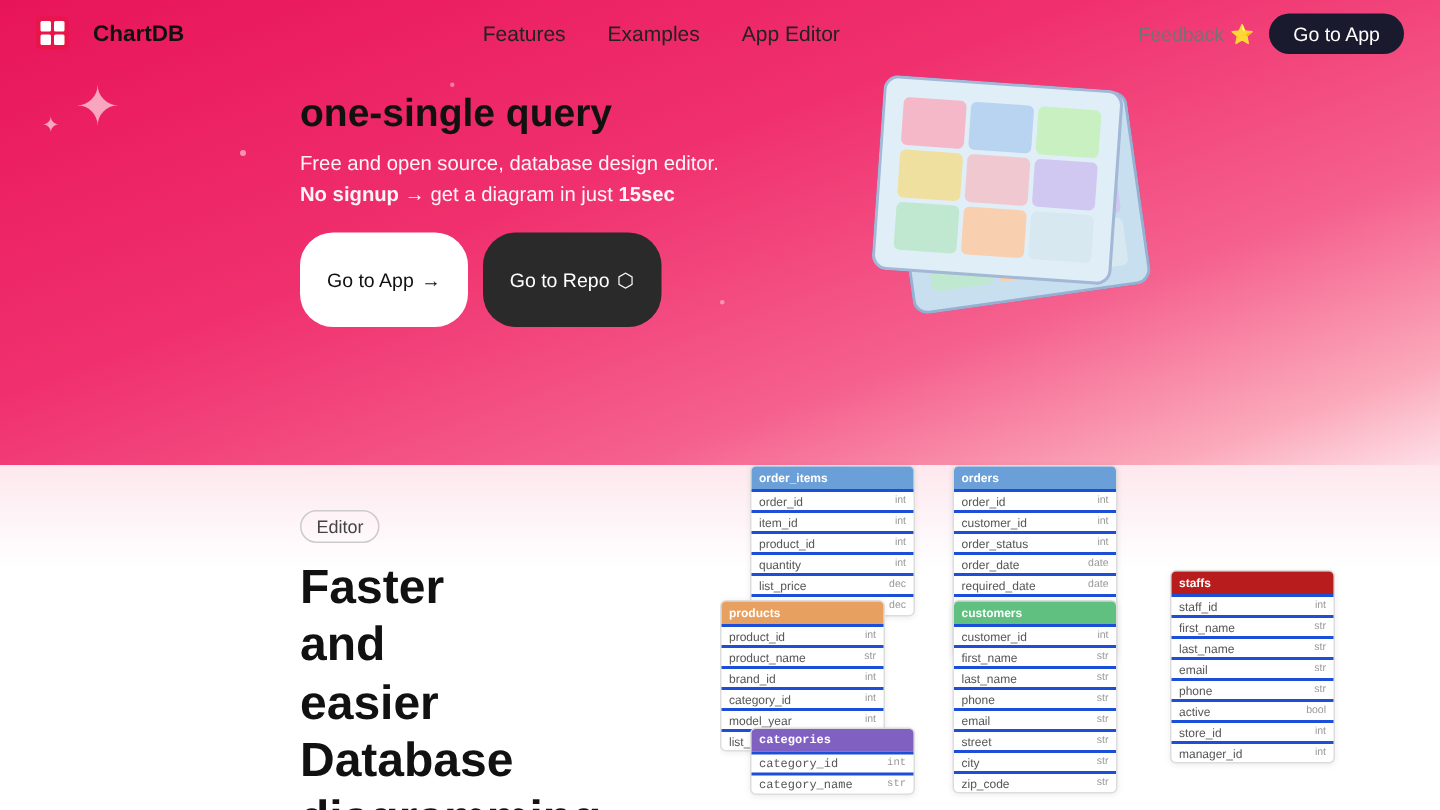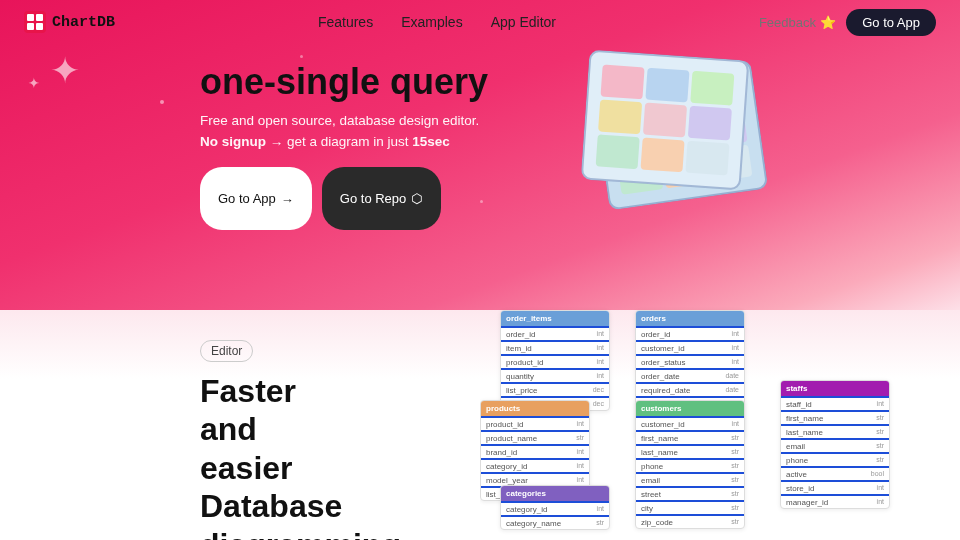--- a/index.html
+++ b/index.html
@@ -12,25 +12,24 @@
       height: 44px;
       display: flex;
       align-items: center;
       justify-content: space-between;
       padding: 0 24px;
       z-index: 10;
     }
     .nav-logo {
       display: flex;
       align-items: center;
-      gap: 6px;
+      gap: 16px;
       font-weight: 700;
       font-size: 15px;
       color: #111;
-      font-family: Liberation Mono, monospace;
     }
     .logo-icon {
       width: 22px; height: 22px;
     }
     .nav-links {
       display: flex;
       gap: 28px;
       align-items: center;
     }
     .nav-link {
@@ -96,21 +95,21 @@
       left: 200px;
       max-width: 360px;
     }
     .hero-title-line1 {
       font-size: 28px;
       font-weight: 700;
       color: #fff;
       line-height: 1.2;
     }
     .hero-title-line2 {
-      font-size: 36px;
+      font-size: 26px;
       font-weight: 800;
       color: #111;
       line-height: 1.2;
       margin-bottom: 10px;
     }
     .hero-subtitle {
       font-size: 13.5px;
       color: rgba(255,255,255,0.95);
       margin-bottom: 6px;
     }
@@ -304,21 +303,21 @@
 
     
     .t-customers { top: 100px; left: 155px; }
     .t-customers .db-table-header { background: #60c080; }
 
     
     .t-brands { top: 110px; left: -30px; width: 85px; }
     .t-brands .db-table-header { background: #e07050; }
 
     
-    .t-categories { top: 185px; left: 20px; }
+    .t-categories { top: 185px; left: 20px; font-family: Liberation Mono, monospace; }
     .t-categories .db-table-header { background: #8060c0; }
 
     
     .t-staffs { top: 80px; left: 300px; }
     .t-staffs .db-table-header { background: #7090d0; }
   </style>
 </head>
 <body>
 
 <div class="hero">
@@ -567,21 +566,21 @@
           <span class="db-table-row-label">category_id</span>
           <span class="db-table-row-type">int</span>
         </div>
       <div class="db-table-row">
           <span class="db-table-row-label">category_name</span>
           <span class="db-table-row-type">str</span>
         </div>
     </div>
 
     <div class="db-table t-staffs">
-      <div class="db-table-header" style="background:#a21caf;">staffs</div>
+      <div class="db-table-header" style="background:#b91c1c;">staffs</div>
       <div class="db-table-row">
           <span class="db-table-row-label">staff_id</span>
           <span class="db-table-row-type">int</span>
         </div>
       <div class="db-table-row">
           <span class="db-table-row-label">first_name</span>
           <span class="db-table-row-type">str</span>
         </div>
       <div class="db-table-row">
           <span class="db-table-row-label">last_name</span>

